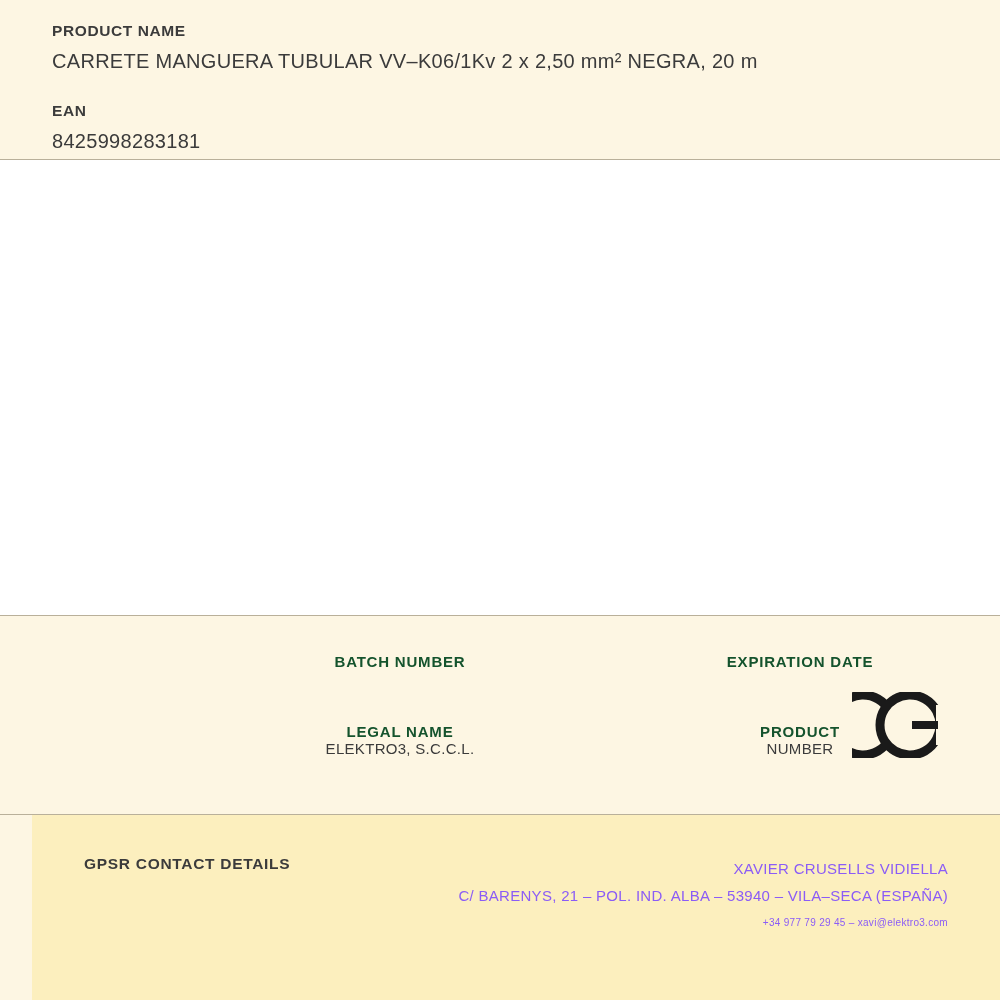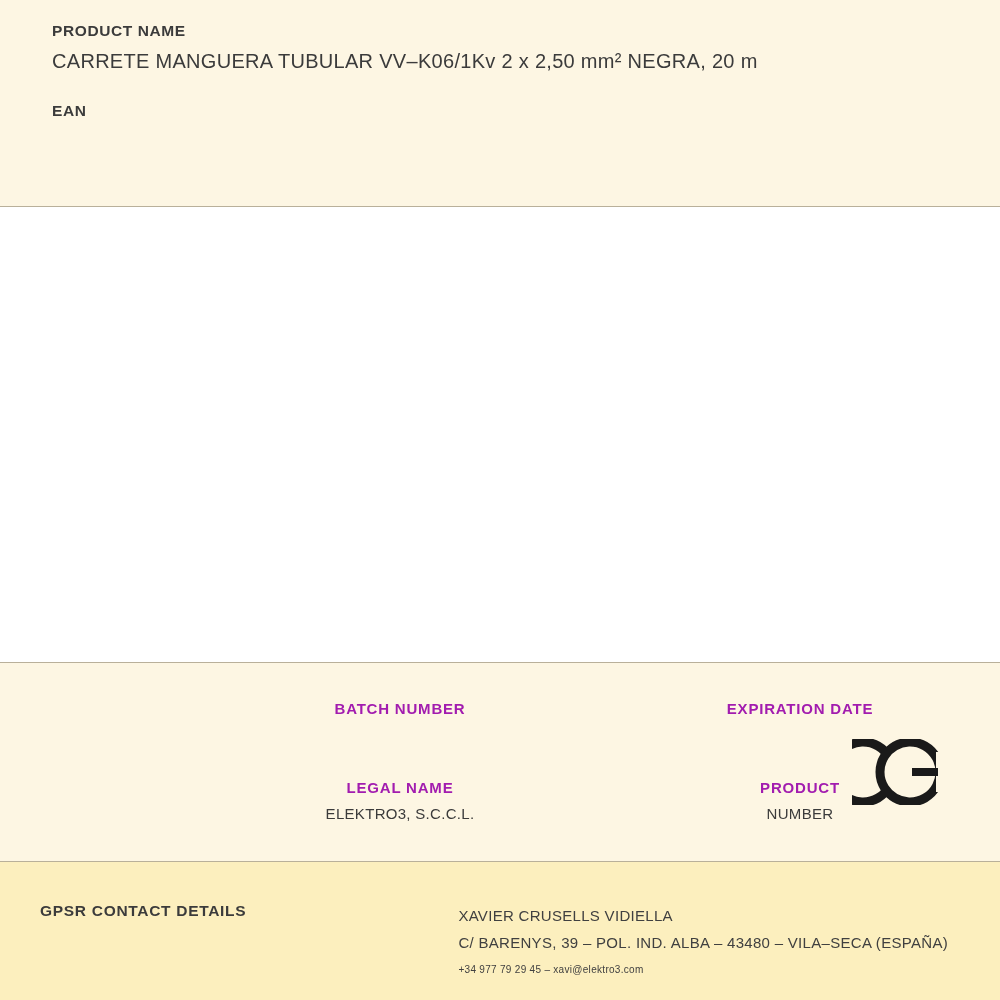--- a/index.html
+++ b/index.html
@@ -21,21 +21,21 @@
     display: flex;
     flex-direction: column;
     background: #fdf6e3;
   }
 
   
   .top-block {
     background: #fdf6e3;
     padding: 22px 52px 0 52px;
     box-sizing: border-box;
-    height: 206px;
+    height: 159px;
   }
   .field-label {
     font-size: 15.5px;
     font-weight: bold;
     letter-spacing: 0.6px;
     color: #3b3b3b;
     margin: 0 0 10px 0;
   }
   .field-value {
     font-size: 20px;
@@ -74,78 +74,80 @@
   .info-col {
     width: 400px;
     text-align: center;
     box-sizing: border-box;
   }
   .info-col.spacer { width: 200px; }
   .info-label {
     font-size: 15px;
     font-weight: bold;
     letter-spacing: 0.8px;
-    color: #a21caf;
+    color: #14532d;
   }
   .info-value {
     font-size: 15px;
     letter-spacing: 0.3px;
     color: #3b3b3b;
-    margin-top: 9px;
+    margin-top: 0;
     min-height: 18px;
   }
   .row-one { padding-top: 37px; }
   .row-two { padding-top: 35px; }
 
   .ce-mark {
     position: absolute;
     right: 52px;
     top: 76px;
     width: 96px;
     height: 66px;
   }
 
   
   .footer {
     background: #fcefbe;
     flex: 1 1 auto;
     display: flex;
     justify-content: space-between;
     align-items: flex-start;
-    padding: 40px 52px 0 40px;
-    box-sizing: border-box;
+    padding: 40px 52px 0 52px;
+    box-sizing: border-box;
+    margin-left: 32px;
   }
   .footer-label {
     font-size: 15.5px;
     font-weight: bold;
     letter-spacing: 0.7px;
     color: #3b3b3b;
     white-space: nowrap;
   }
   .footer-contact {
-    text-align: left;
+    text-align: right;
     font-size: 15px;
     letter-spacing: 0.3px;
-    color: #404040;
+    color: #8b5cf6;
     line-height: 27px;
   }
   .footer-contact div:last-child { font-size: 10px; }
 </style>
 </head>
 <body>
 
 <div class="sheet">
 
   <div class="top-block">
     <div class="field-block">
       <div class="field-label">PRODUCT NAME</div>
       <div class="field-value">CARRETE MANGUERA TUBULAR VV–K06/1Kv 2 x 2,50 mm² NEGRA, 20 m</div>
     </div>
     <div class="field-block last">
       <div class="field-label">EAN</div>
+      <div class="field-value">8425998283181</div>
     </div>
   </div>
 
   <div class="divider"></div>
 
   <div class="middle-area"></div>
 
   <div class="divider"></div>
 
   <div class="info-block">
@@ -183,18 +185,18 @@
       </svg>
     </div>
   </div>
 
   <div class="divider"></div>
 
   <div class="footer">
     <div class="footer-label">GPSR CONTACT DETAILS</div>
     <div class="footer-contact">
       <div>XAVIER CRUSELLS VIDIELLA</div>
-      <div>C/ BARENYS, 39 – POL. IND. ALBA – 43480 – VILA–SECA (ESPAÑA)</div>
+      <div>C/ BARENYS, 21 – POL. IND. ALBA – 53940 – VILA–SECA (ESPAÑA)</div>
       <div>+34 977 79 29 45 – xavi@elektro3.com</div>
     </div>
   </div>
 
 </div>
 
 </body></html>

